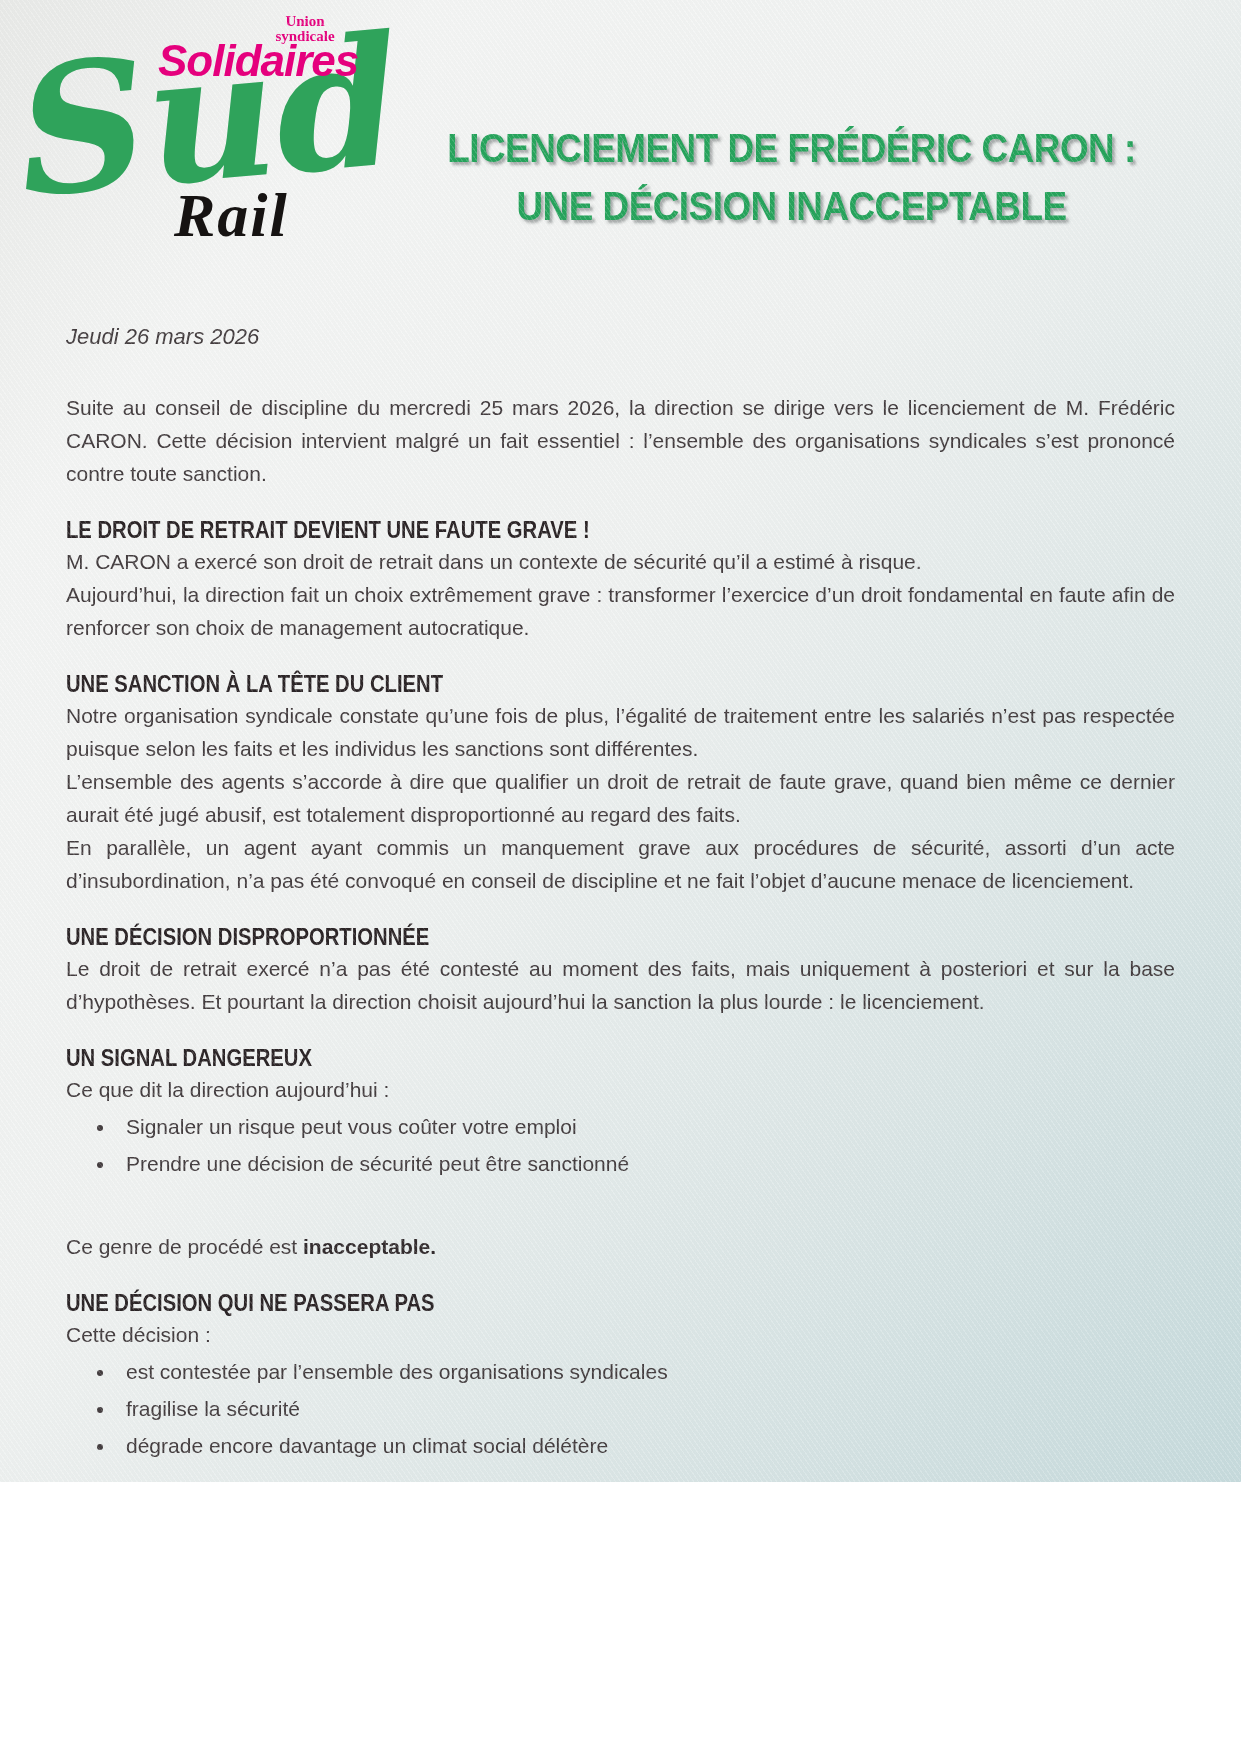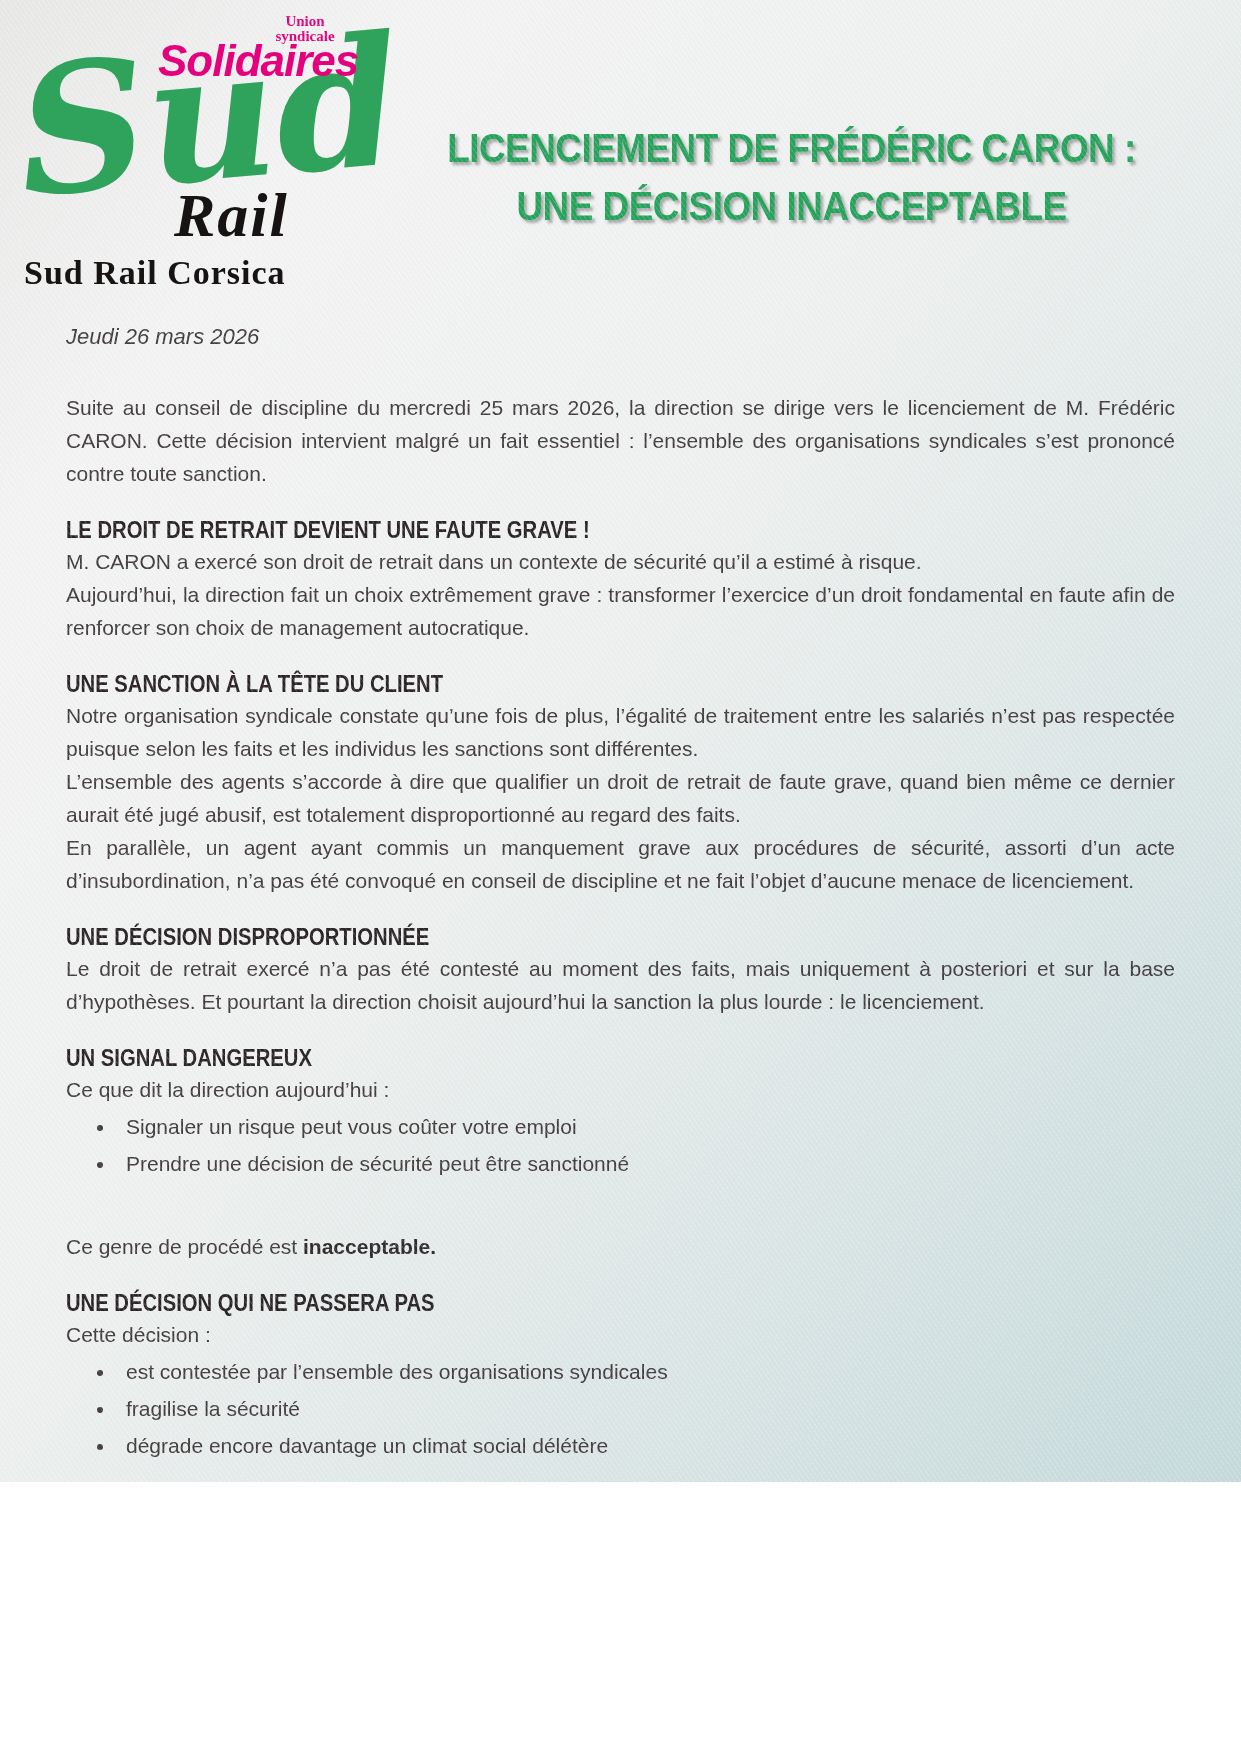--- a/index.html
+++ b/index.html
@@ -64,21 +64,20 @@
 
   <div class="header">
     <div class="logo">
       <div class="union">
         <span>Union</span><br>
         <span>syndicale</span>
       </div>
       <div class="solidaires">Solidaires</div>
       <div class="sud-script">Sud</div>
       <div class="rail">Rail</div>
-      <div class="orgname">Sud Rail Corsica</div>
     </div>
     <div class="title-block">
       <span class="title-line">LICENCIEMENT DE FRÉDÉRIC CARON :</span>
       <span class="title-line">UNE DÉCISION INACCEPTABLE</span>
     </div>
   </div>
 
   <div class="content">
     <div class="date">Jeudi 26 mars 2026</div>
 

